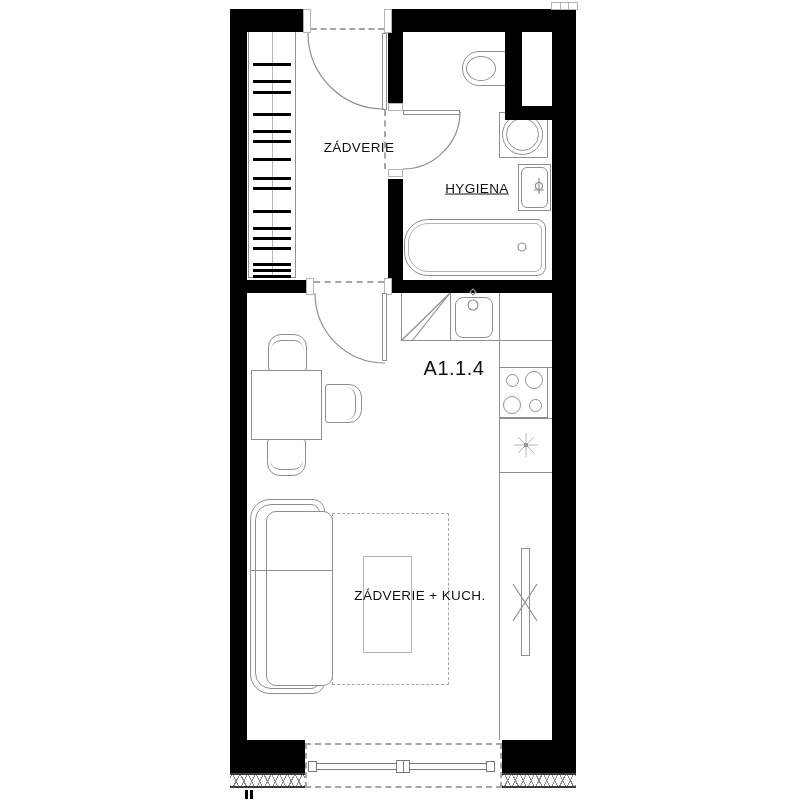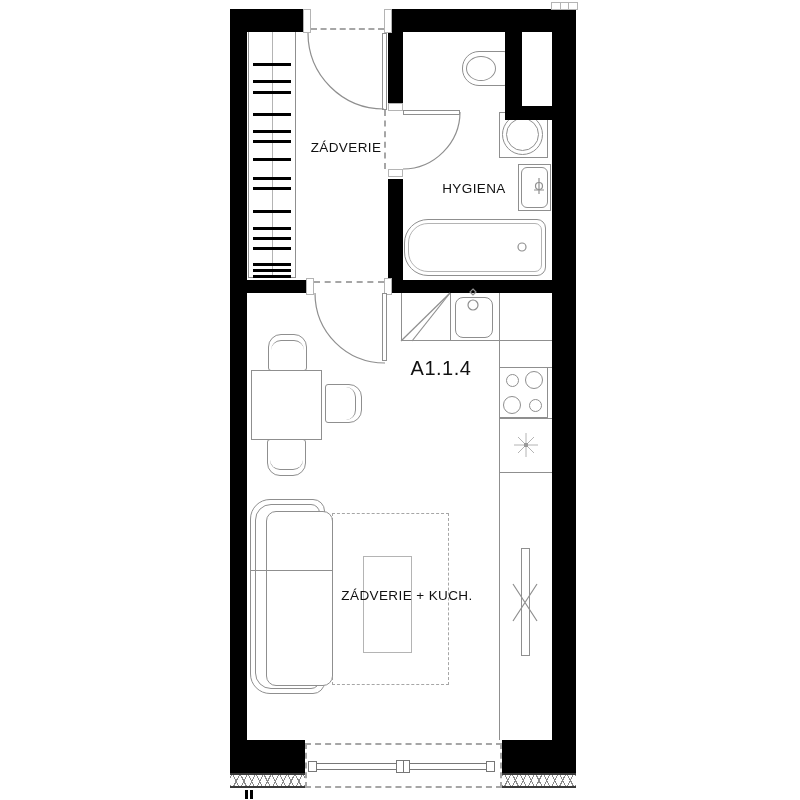--- a/index.html
+++ b/index.html
@@ -6,21 +6,21 @@
   body{width:800px;height:800px;position:relative;font-family:"Liberation Sans",sans-serif;}
   .plan{position:absolute;inset:0;background:#fff;}
   .wall{position:absolute;background:var(--wall,#000);}
   .stroke{position:absolute;border:1px solid var(--line,#8f8f8f);background:#fff;box-sizing:border-box;}
   .open{background:transparent;}
   .lineh{position:absolute;height:1px;background:var(--line,#8f8f8f);}
   .linev{position:absolute;width:1px;background:var(--line,#8f8f8f);}
   .dashh{position:absolute;border-top:2px dashed var(--dash,#a6a6a6);box-sizing:border-box;}
   .dashv{position:absolute;border-left:2px dashed var(--dash,#a6a6a6);box-sizing:border-box;}
   .dashrect{position:absolute;border:1px dashed var(--dash,#909090);box-sizing:border-box;}
-  .label{position:absolute;transform:translate(-50%,-50%);font-size:13.5px;letter-spacing:.4px;color:var(--text,#111);white-space:nowrap;}
+  .label{position:absolute;transform:translate(-50%,-50%);font-size:13.5px;letter-spacing:.4px;color:var(--text,#111);white-space:nowrap;margin-left:13px;}
   .label--unit{font-size:20px;letter-spacing:.5px;}
   .circ{position:absolute;border:1px solid var(--line,#8f8f8f);border-radius:50%;box-sizing:border-box;background:transparent;}
   .hatch{position:absolute;background-color:#fff;border-top:2px solid #3a3a3a;border-bottom:2px solid #3a3a3a;box-sizing:border-box;
     background-image:
       repeating-linear-gradient(63deg,#8a8a8a 0,#8a8a8a 1px,transparent 1px,transparent 7px),
       repeating-linear-gradient(-63deg,#8a8a8a 0,#8a8a8a 1px,transparent 1px,transparent 7px);}
   svg.overlay{position:absolute;left:0;top:0;pointer-events:none;}
   .bar{position:absolute;left:4px;width:38px;height:3px;background:#000;}
 </style>
 </head>
@@ -160,17 +160,17 @@
       <path d="M539,178 V194 M534,190 H544"></path>
       <circle cx="522" cy="247" r="4"></circle>
     </g>
     <g stroke="#b4b4b4" stroke-width="1" fill="none">
       <path d="M514,445 H538 M526,433 V457 M518,437 L534,453 M534,437 L518,453"></path>
       <rect x="524" y="443" width="4" height="4" fill="#999" stroke="none"></rect>
     </g>
   </svg>
 
   <div class="label" style="left:346px;top:147px;">ZÁDVERIE</div>
-  <div class="label" style="left:474px;top:188px;">HYGIENA</div>
+  <div class="label" style="left:464px;top:188px;text-decoration:underline;">HYGIENA</div>
   <div class="label label--unit" style="left:441px;top:368px;">A1.1.4</div>
   <div class="label" style="left:407px;top:595px;">ZÁDVERIE + KUCH.</div>
 
 </div>
 
 </body></html>

